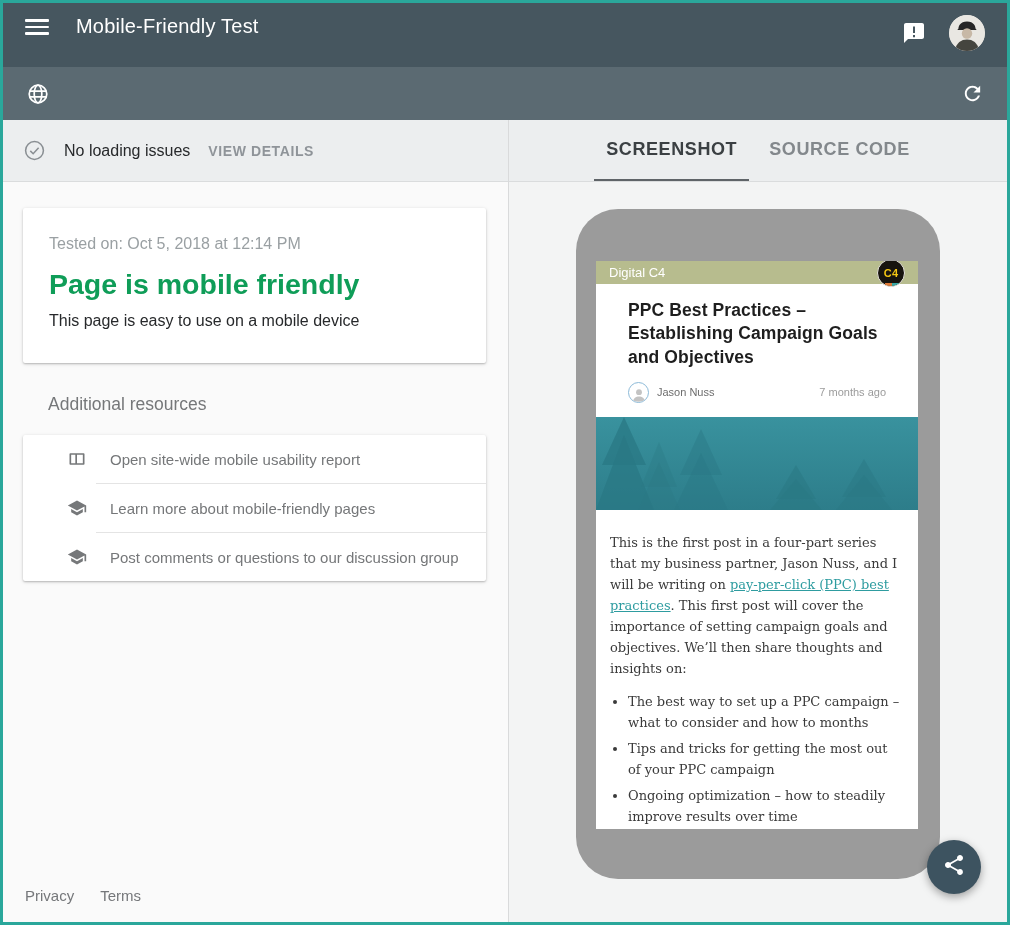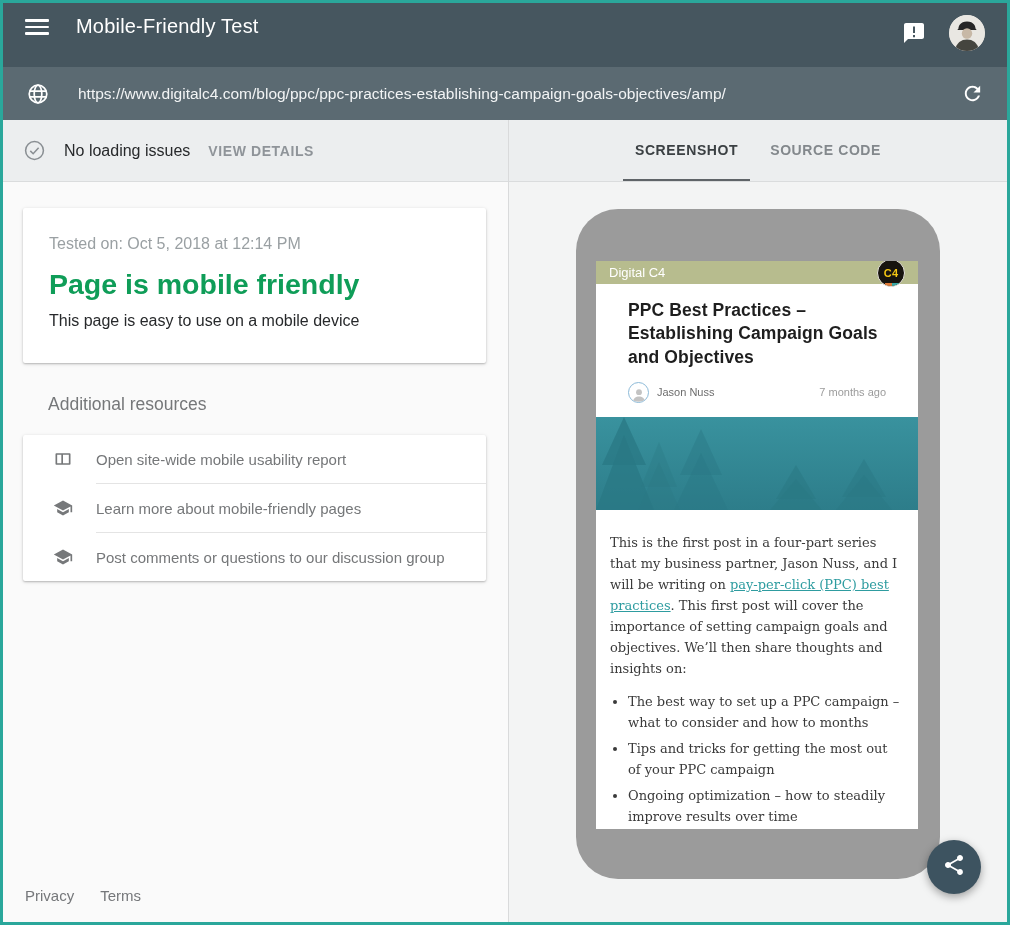--- a/index.html
+++ b/index.html
@@ -47,35 +47,35 @@
     background:#fff; border-radius:2px;
     box-shadow:0 1px 2px rgba(0,0,0,.22), 0 1px 4px rgba(0,0,0,.10);
   }
   .result-card { margin:26px 22px 0 20px; padding:27px 26px 33px 26px; }
   .tested-on { font-size:16px; color:#9aa0a3; }
   .verdict { font-size:28.5px; font-weight:bold; color:#0f9d58; margin-top:15px; }
   .verdict-desc { font-size:16px; color:#27292b; margin-top:11px; }
   
   .resources-heading { font-size:17.5px; color:#757779; margin:31px 0 0 45px; }
   .resources-card { margin:20px 22px 0 20px; }
-  .resource-row { display:flex; align-items:center; height:48px; padding-left:30px; cursor:pointer; }
+  .resource-row { display:flex; align-items:center; height:48px; padding-left:44px; cursor:pointer; }
   .resource-row .res-icon { width:20px; height:20px; flex:0 0 20px; }
   .resource-label { font-size:15px; color:#757779; margin-left:23px; }
   .res-divider { height:1px; background:#e4e4e4; margin-left:73px; }
   
   .left-footer { position:absolute; left:0; bottom:0; padding:16px 0 18px 22px; display:flex; gap:26px; }
   .left-footer a { font-size:15px; color:#75777a; text-decoration:none; cursor:pointer; }
   
   .tabbar {
     height:62px; background:#eceeef; border-bottom:1px solid #dadcdd;
     display:flex; align-items:stretch; justify-content:center; gap:8px;
   }
   .tab {
     display:flex; align-items:center; padding:0 12px;
-    font-size:14px; font-weight:bold; letter-spacing:.6px;
+    font-size:18px; font-weight:bold; letter-spacing:.6px;
     color:#83888c; cursor:pointer; border-bottom:2px solid transparent;
   }
   .tab.active { color:#3b4043; border-bottom-color:#5f6468; }
   
   .phone {
     width:364px; height:670px; margin:27px auto 0;
     background:#9b9b9b; border-radius:42px; position:relative;
   }
   .screen {
     position:absolute; top:52px; left:20px; width:322px; height:568px;
@@ -153,21 +153,20 @@
   </div>
 
   <div class="urlbar">
     <div class="icon-btn">
       <svg width="24" height="24" viewBox="0 0 24 24" fill="none" stroke="#ffffff" stroke-width="1.7">
         <circle cx="12" cy="12" r="8.8"></circle>
         <ellipse cx="12" cy="12" rx="3.8" ry="8.8"></ellipse>
         <path d="M3.6 9.2h16.8M3.6 14.8h16.8"></path>
       </svg>
     </div>
-    <div class="url-text">https://www.digitalc4.com/blog/ppc/ppc-practices-establishing-campaign-goals-objectives/amp/</div>
     <div class="icon-btn refresh">
       <svg width="23" height="23" viewBox="0 0 24 24">
           <path fill="#ffffff" d="M17.65 6.35C16.2 4.9 14.21 4 12 4c-4.42 0-7.99 3.58-8 8s3.57 8 8 8c3.73 0 6.84-2.55 7.73-6h-2.08c-.82 2.33-3.04 4-5.65 4-3.31 0-6-2.69-6-6s2.69-6 6-6c1.66 0 3.14.69 4.22 1.78L13 11h7V4l-2.35 2.35z"></path>
         </svg>
     </div>
   </div>
 
   <div class="main">
 
     <div class="left-panel">

